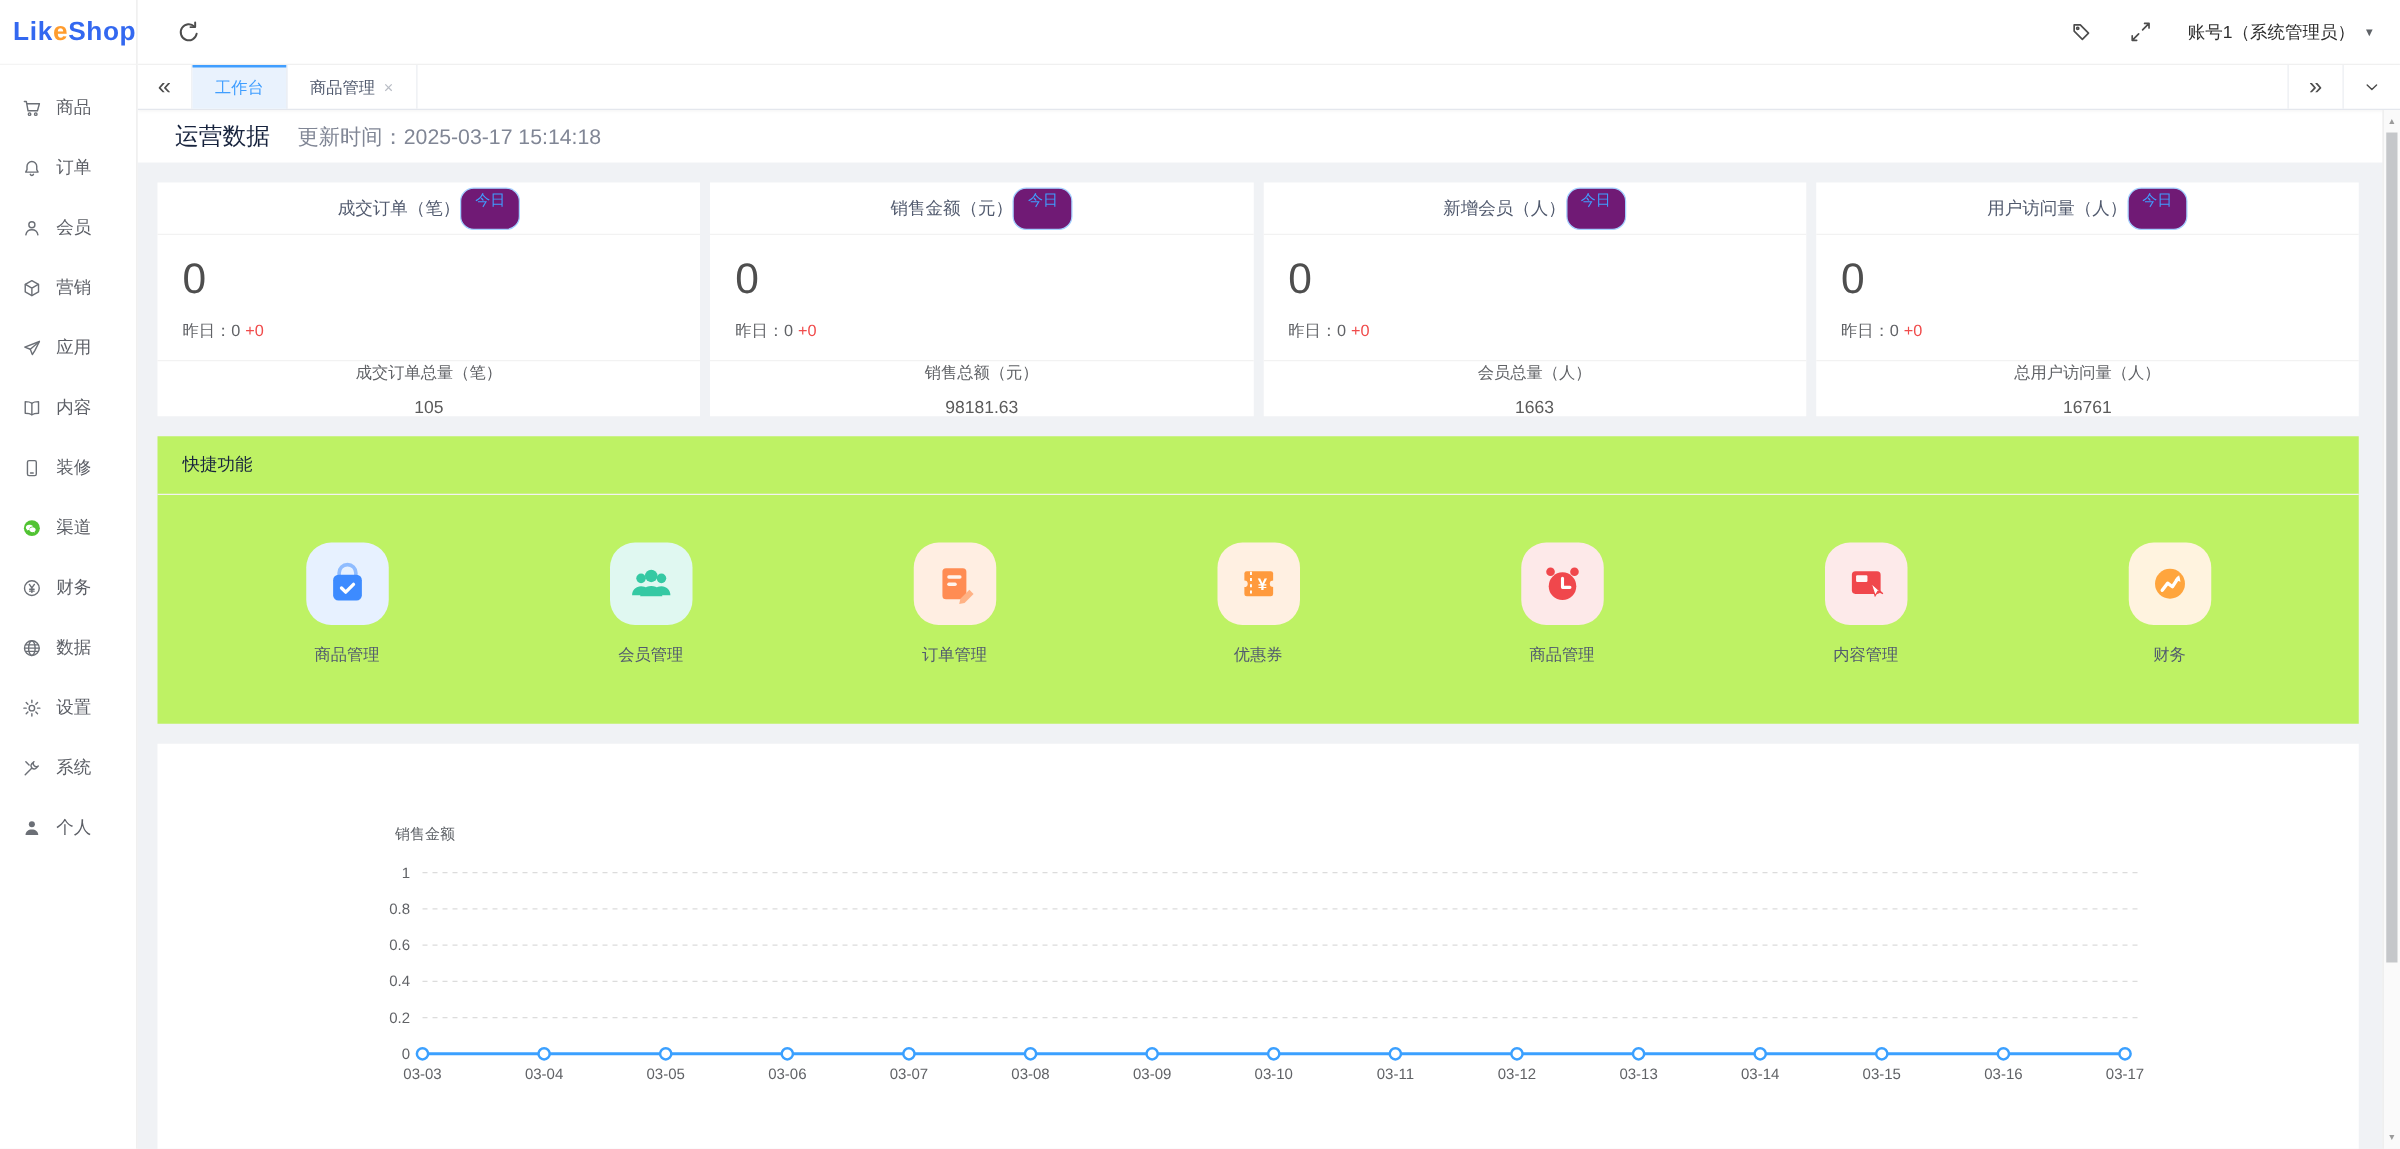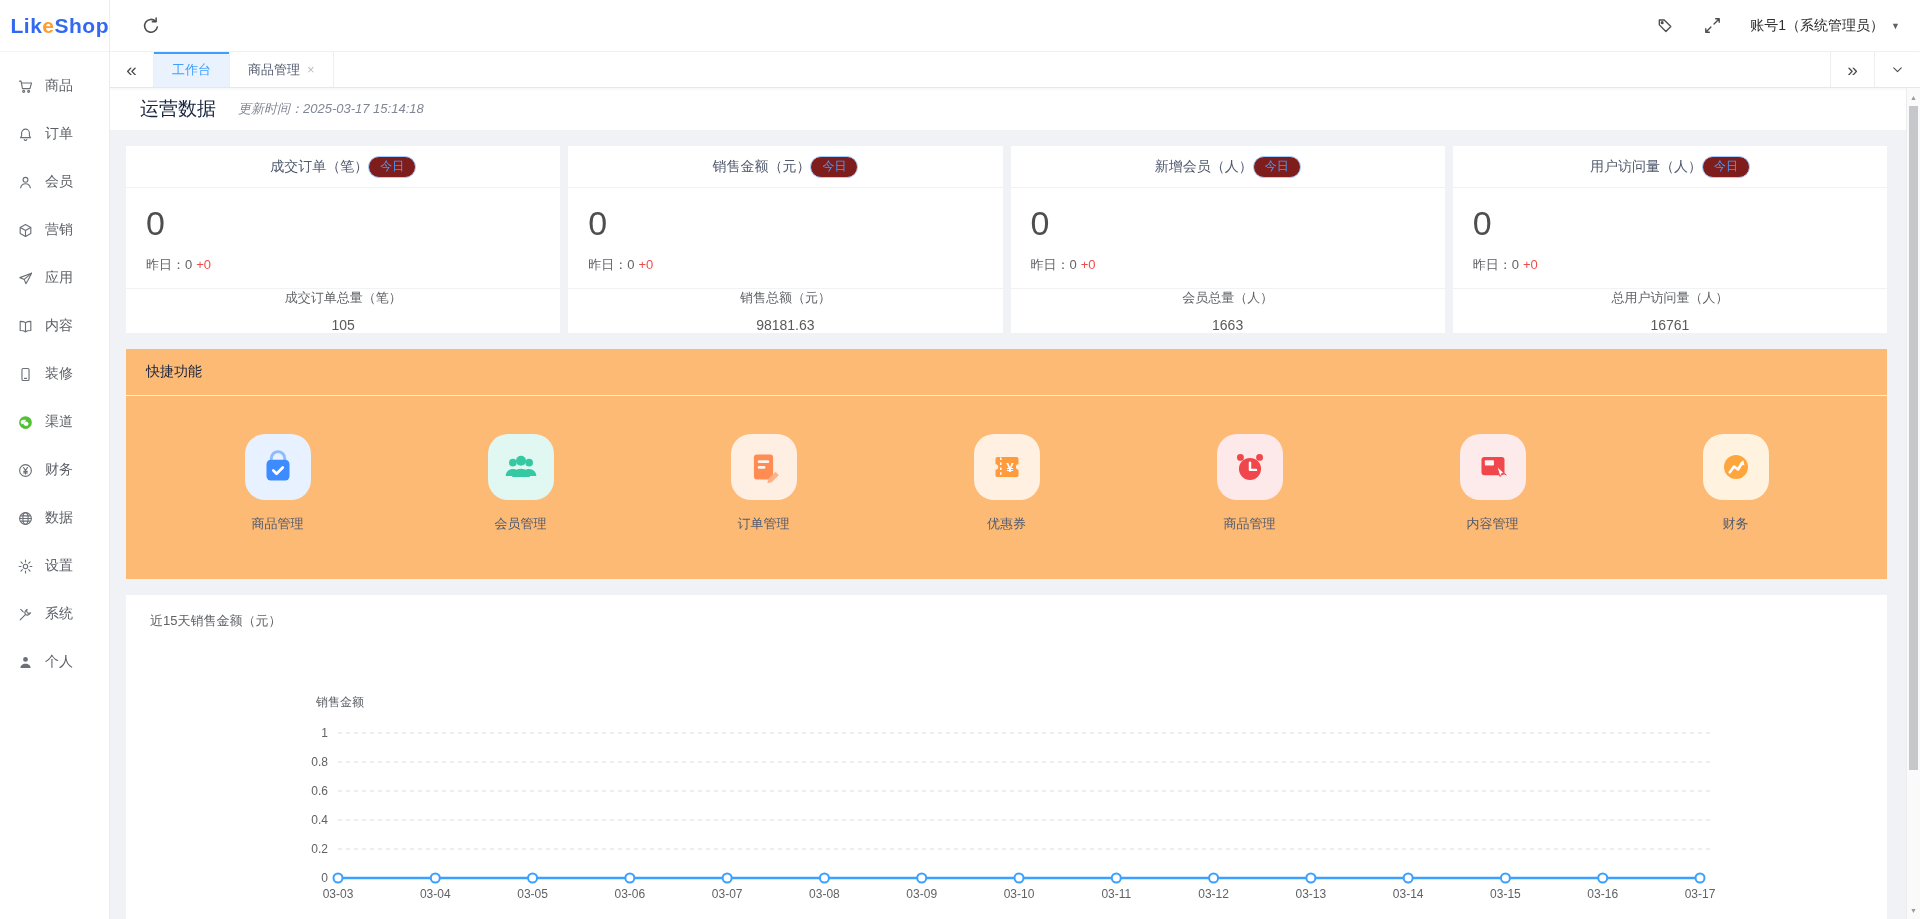--- a/index.html
+++ b/index.html
@@ -44,38 +44,38 @@
   .tab.active::before { content:""; position:absolute; left:0; top:0; right:0; height:2px; background:#409eff; }
   .tab .x { color:#b8bcc4; font-size:13px; cursor:pointer; }
   .tab-spacer { flex:1; }
   .chev-dn { width:46px; display:flex; align-items:center; justify-content:center; border-left:1px solid #eceef2; cursor:pointer; }
   .chev-dn svg { width:15px; height:15px; stroke:#4d4d4d; fill:none; stroke-width:1.8; stroke-linecap:round; stroke-linejoin:round; }
 
   
   .content { position:absolute; left:110px; top:88px; right:0; bottom:0; overflow:hidden; }
   .strip { height:42px; background:#fff; display:flex; align-items:center; gap:22px; padding-left:30px; }
   .strip .big { font-size:19px; color:#17233d; font-weight:500; }
-  .strip .sub { font-size:13px; color:#808695;font-style:italic; }
+  .strip .sub { font-size:17px; color:#808695; }
 
   .cards { display:flex; gap:8px; margin:16px 33px 0 16px; }
   .card { flex:1; background:#fff; }
   .card-h { height:42px; display:flex; align-items:center; justify-content:center;
     padding:0 20px; border-bottom:1px solid #f2f2f2; }
   .card-h .t { font-size:14px; color:#515a6e; }
-  .badge { font-size:12px; color:#409eff; background:#7f1d1d; border:1px solid #a3d0ff;
-    border-radius:11px; padding:1px 11px 2px;font-family:Liberation Mono, monospace; }
+  .badge { font-size:12px; color:#409eff; background:#701a75; border:1px solid #a3d0ff;
+    border-radius:11px; padding:1px 11px 14px;font-family:Liberation Mono, monospace; }
   .card-b { padding:16px 20px 14px; }
   .card-b .val { font-size:34px; color:#4e4e4e; line-height:1.15; }
   .card-b .yd { margin-top:13px; font-size:13px; color:#606266; }
   .card-b .yd .delta { color:#f04b4b; margin-left:4px; }
   .card-f { height:45px; display:flex; align-items:center; justify-content:space-between;
     padding:0 20px; border-top:1px solid #f2f2f2; font-size:13px; color:#606266;flex-direction:column; }
   .card-f .tv { font-size:14px; color:#5a5a5a; }
 
-  .panel { background:#fdba74; margin:16px 33px 0 16px; }
+  .panel { background:#bef264; margin:16px 33px 0 16px; }
   .panel-title { padding:14px 20px; font-size:14px; color:#17233d; border-bottom:1px solid #f2f2f2; }
   .quick-row { display:flex; padding:38px 30px 46px; }
   .quick-item { flex:1; display:flex; flex-direction:column; align-items:center; cursor:pointer; }
   .qicon { width:66px; height:66px; border-radius:20px; display:flex; align-items:center; justify-content:center; }
   .qicon svg { width:46px; height:46px; }
   .quick-item .ql { margin-top:15px; font-size:13px; color:#515a6e; }
 
   .chart-panel { background:#fff; margin:16px 33px 0 16px; height:346px; overflow:hidden; }
   .chart-title { padding:17px 24px 0; font-size:13px; color:#606266; }
   .chart-svg { display:block; }
@@ -410,21 +410,20 @@
               <path d="M17.5 29.5l4.5-6 4 3 4.6-7" stroke="#fff" stroke-width="2.8" fill="none" stroke-linecap="round" stroke-linejoin="round"></path>
               <path d="M31.6 17l1.2 5.4-5-1.8z" fill="#fff"></path>
             </svg>
           </span>
           <span class="ql">财务</span>
         </div>
       </div>
   </div>
 
   <div class="chart-panel">
-    <div class="chart-title">近15天销售金额（元）</div>
     <svg id="chart" class="chart-svg" width="1761" height="304">
         <text x="190" y="76" font-size="12" fill="#5f6368">销售金额</text>
         <text x="202" y="252" font-size="12" fill="#606266" text-anchor="end">0</text>
         <line x1="212" y1="219" x2="1588" y2="219" stroke="#dcdcdc" stroke-width="1" stroke-dasharray="4 4"></line>
         <text x="202" y="223" font-size="12" fill="#606266" text-anchor="end">0.2</text>
         <line x1="212" y1="190" x2="1588" y2="190" stroke="#dcdcdc" stroke-width="1" stroke-dasharray="4 4"></line>
         <text x="202" y="194" font-size="12" fill="#606266" text-anchor="end">0.4</text>
         <line x1="212" y1="161" x2="1588" y2="161" stroke="#dcdcdc" stroke-width="1" stroke-dasharray="4 4"></line>
         <text x="202" y="165" font-size="12" fill="#606266" text-anchor="end">0.6</text>
         <line x1="212" y1="132" x2="1588" y2="132" stroke="#dcdcdc" stroke-width="1" stroke-dasharray="4 4"></line>

